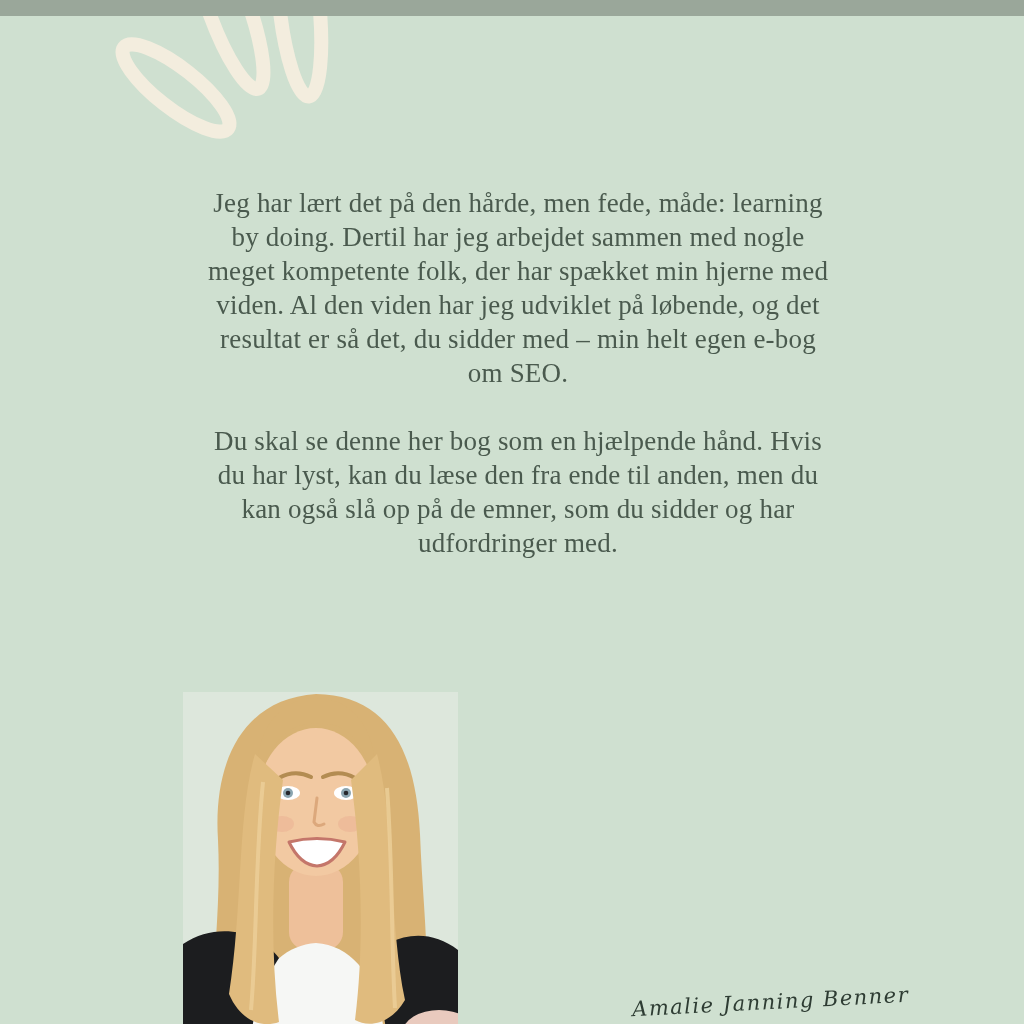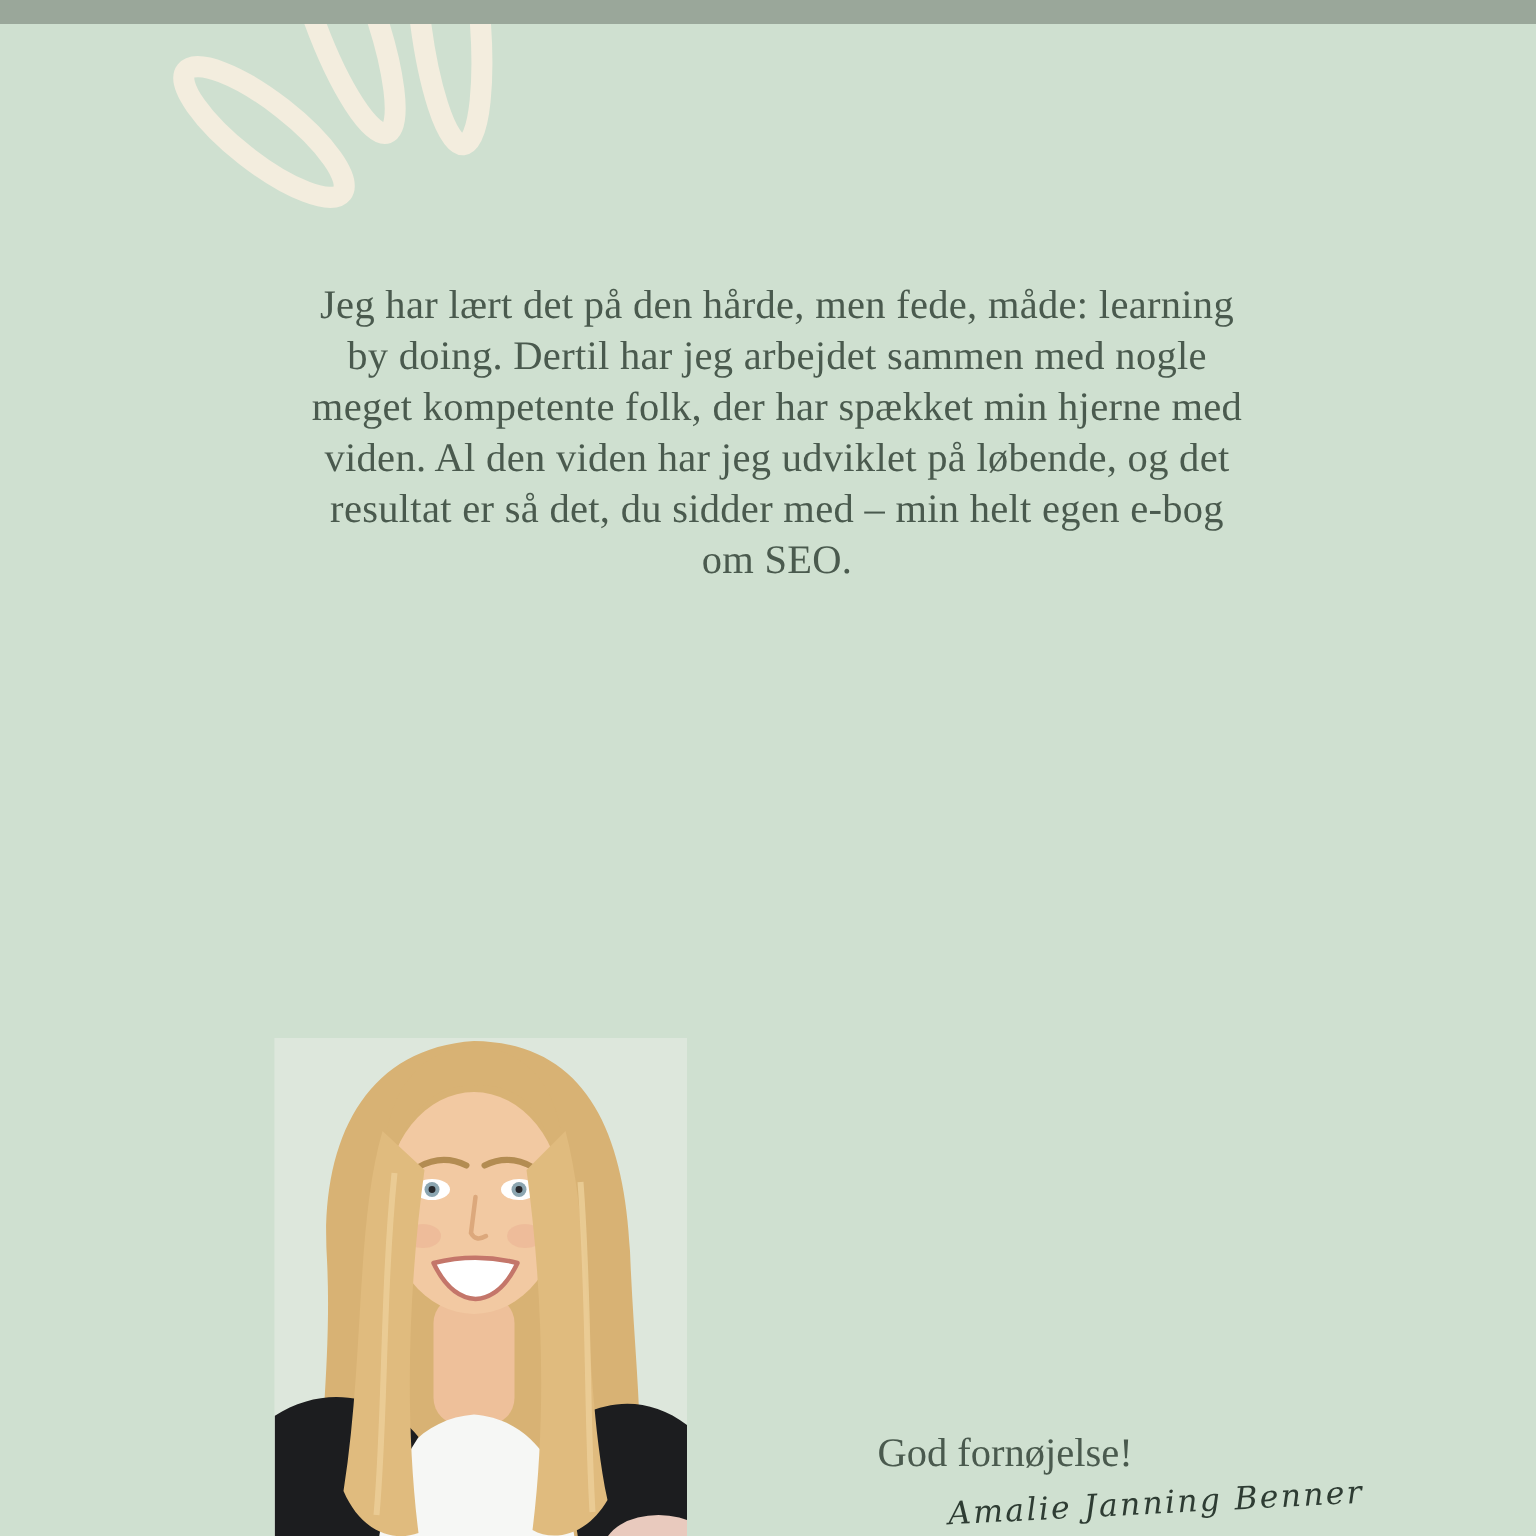--- a/index.html
+++ b/index.html
@@ -53,20 +53,21 @@
   <svg class="petals" width="380" height="145" viewBox="0 0 380 145" fill="none" aria-hidden="true">
     <g stroke="#f3edde" stroke-width="14" fill="none">
       <ellipse cx="176" cy="72" rx="66" ry="20" transform="rotate(38 176 72)"></ellipse>
       <ellipse cx="228" cy="-10" rx="88" ry="20" transform="rotate(70 228 -10)"></ellipse>
       <ellipse cx="299" cy="-14" rx="95" ry="20" transform="rotate(84 299 -14)"></ellipse>
     </g>
   </svg>
 
   <div class="text-block">
     <p>Jeg har lært det på den hårde, men fede, måde: learning by doing. Dertil har jeg arbejdet sammen med nogle meget kompetente folk, der har spækket min hjerne med viden. Al den viden har jeg udviklet på løbende, og det resultat er så det, du sidder med – min helt egen e-bog om SEO.</p>
+    <p>Du skal se denne her bog som en hjælpende hånd. Hvis du har lyst, kan du læse den fra ende til anden, men du kan også slå op på de emner, som du sidder og har udfordringer med.</p>
   </div>
 
   <div class="photo">
     <svg width="275" height="348" viewBox="0 0 275 348" aria-hidden="true">
 
       <rect width="275" height="348" fill="#dde7dc"></rect>
 
       <path d="M133 2 C58 7 30 72 35 148 C39 228 24 300 34 348 L238 348 C250 282 240 222 237 142 C233 60 206 3 133 2 Z" fill="#d8b274"></path>
 
       <rect x="106" y="172" width="54" height="86" rx="18" fill="#eec09a"></rect>
@@ -100,17 +101,16 @@
 
       <path d="M72 62 C54 124 60 214 46 302 C58 330 80 336 96 330 C86 250 90 160 100 88 Z" fill="#e0bb7e"></path>
       <path d="M194 62 C212 130 206 232 222 308 C208 332 186 336 172 328 C182 250 178 160 168 88 Z" fill="#e0bb7e"></path>
       <path d="M80 90 C72 170 74 250 68 318" stroke="#ecd09a" stroke-width="4" fill="none" opacity="0.8"></path>
       <path d="M204 96 C210 176 208 250 212 316" stroke="#ecd09a" stroke-width="4" fill="none" opacity="0.8"></path>
 
       <ellipse cx="256" cy="340" rx="36" ry="22" fill="#e9cabe"></ellipse>
     </svg>
   </div>
 
-  <div class="closing">God fornøjelse!</div>
 
   <div class="signature">Amalie Janning Benner</div>
 
 </div>
 
 </body></html>

